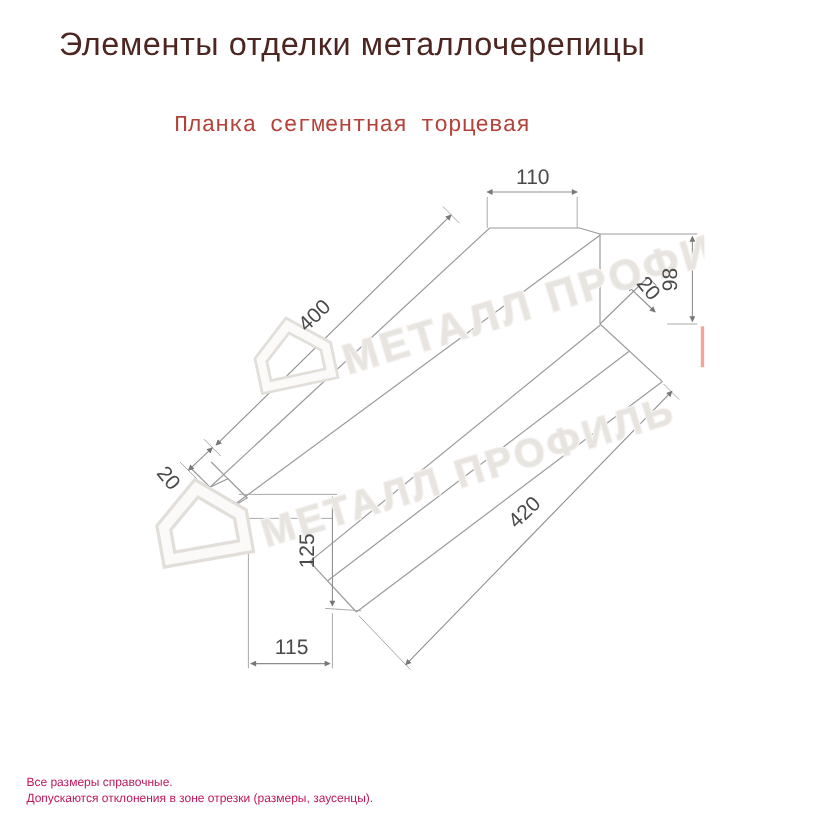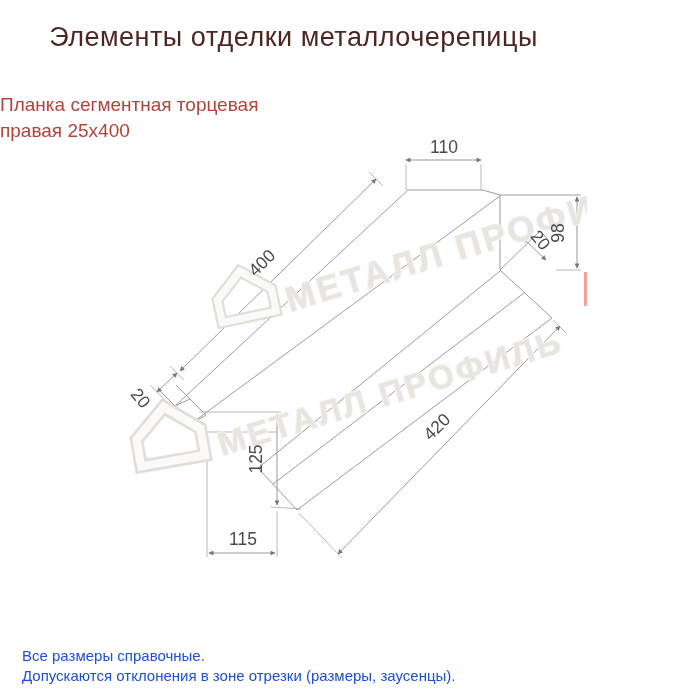--- a/index.html
+++ b/index.html
@@ -1,22 +1,22 @@
 <!DOCTYPE html>
 <html><head>
 <meta charset="utf-8">
 <style>
   html,body{margin:0;padding:0;background:#fff;}
   .page{position:relative;width:587px;height:700px;background:#ffffff;overflow:hidden;
         font-family:"Liberation Sans", sans-serif;border-radius:27px;}
   .page-title{position:absolute;top:22px;left:0;right:0;text-align:center;
         font-size:27px;letter-spacing:.5px;color:#4d2622;}
-  .subtitle{position:absolute;top:92px;left:0;right:0;text-align:left;
-        font-size:19px;line-height:1.35;color:#b3433a;}
-  .notes{position:absolute;left:22px;top:646px;font-size:15px;line-height:1.32;color:#1d4ed8;}
+  .subtitle{position:absolute;top:92px;left:0;right:0;text-align:center;
+        font-size:19px;line-height:1.35;color:#b3433a;font-family:Liberation Mono, monospace;}
+  .notes{position:absolute;left:22px;top:646px;font-size:10px;line-height:1.32;color:#be185d;}
   .drawing-svg{position:absolute;left:0;top:0;}
   .edge{stroke:#9b9b9b;stroke-width:1;fill:none;}
   .ext{stroke:#a6a6a6;stroke-width:.8;fill:none;}
   .dim{stroke:#8d8d8d;stroke-width:.9;fill:none;}
   .dimtext{fill:#4a4a4a;font-size:17.5px;text-anchor:middle;}
   .wm-text{fill:#e8e5e1;font-size:35px;font-weight:bold;letter-spacing:3px;
         stroke:#f6f4f2;stroke-width:2;paint-order:stroke;}
   .wm-text2{font-size:33px;}
   .wm-logo{fill:#fbfaf9;stroke:#e2dfda;stroke-width:2;fill-rule:evenodd;}
   .edge-marker{position:absolute;right:0;top:272px;width:3px;height:34px;
@@ -24,21 +24,20 @@
 </style>
 </head>
 <body>
 
 <div class="page">
 
   <div class="page-title">Элементы отделки металлочерепицы</div>
 
   <div class="subtitle">
     <div>Планка сегментная торцевая</div>
-    <div>правая 25x400</div>
   </div>
 
   <svg class="drawing-svg" width="700" height="700" viewBox="0 0 700 700">
     <defs>
       <marker id="arr" viewBox="0 0 10 10" refX="9" refY="5" markerWidth="9" markerHeight="5.5" orient="auto-start-reverse">
         <path d="M0,0 L10,5 L0,10 Z" fill="#777"></path>
       </marker>
     </defs>
 
     <g>

